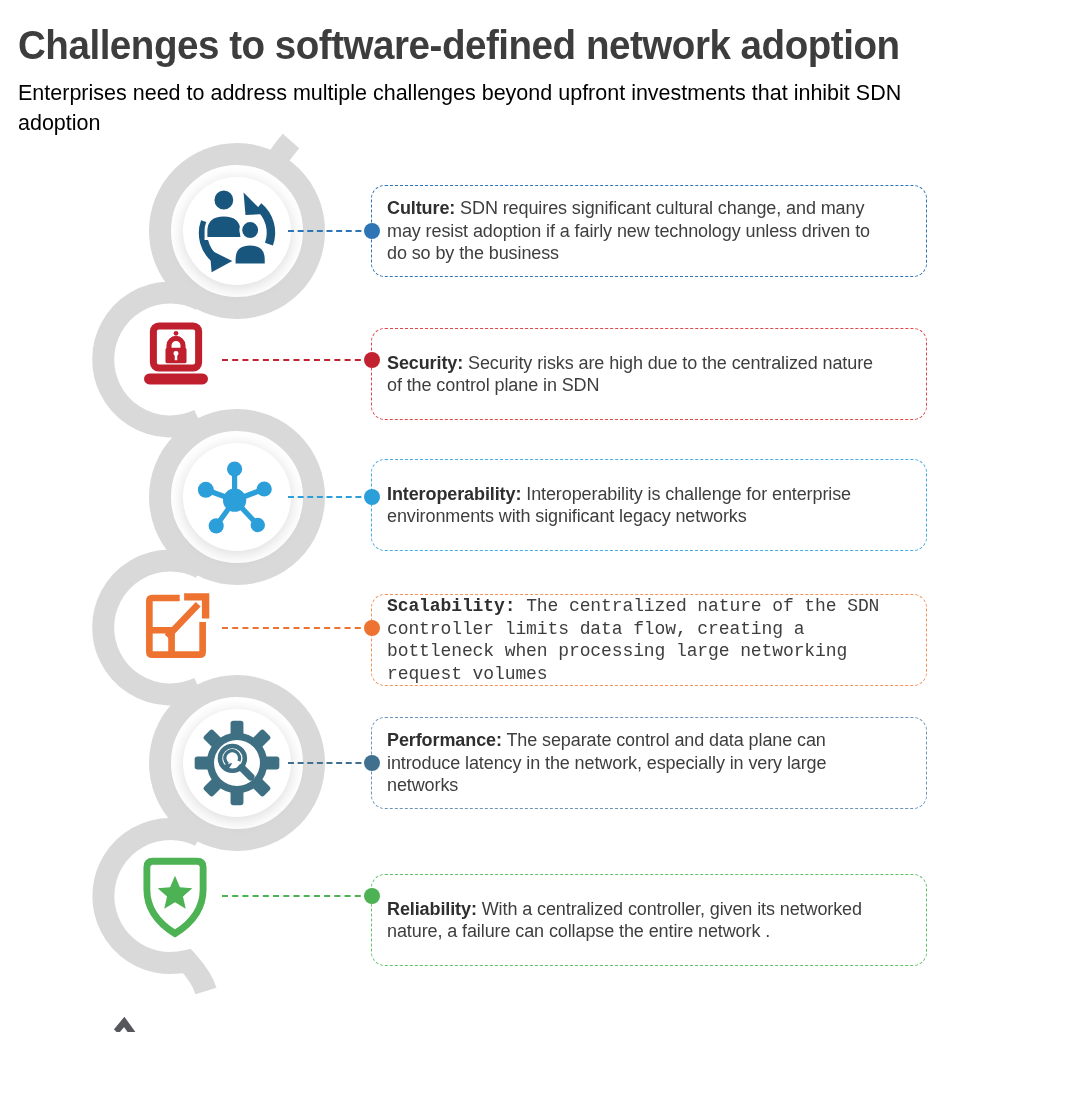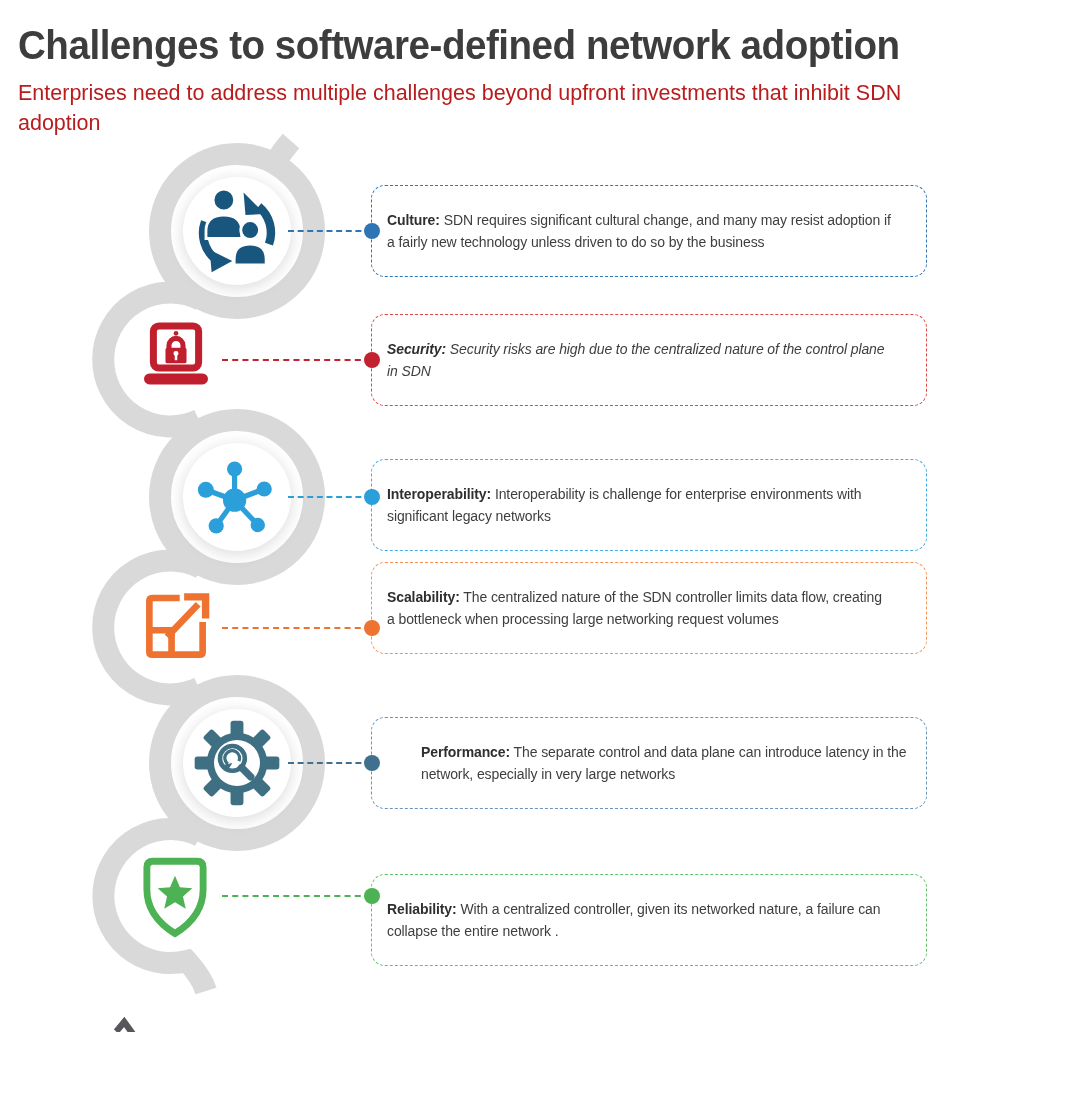--- a/index.html
+++ b/index.html
@@ -9,42 +9,42 @@
     font-family:"Liberation Sans",sans-serif;color:#3e3e3e;padding-left:7px;
   }
   
   .title{
     position:absolute;left:18px;top:22px;white-space:nowrap;
     font-size:41px;font-weight:700;letter-spacing:-0.5px;color:#3d3d3d;
     transform:scaleX(.94);transform-origin:0 0;
   }
   .subtitle{
     position:absolute;left:18px;top:78px;width:945px;
-    font-size:21.5px;line-height:30px;color:#b91c1c;
+    font-size:21.5px;line-height:30px;color:#000000;
   }
   
   .snake-svg{position:absolute;left:0;top:0;z-index:0;}
   
   .disc{
     position:absolute;width:108px;height:108px;border-radius:50%;
     background:#fff;box-shadow:0 3px 16px rgba(0,0,0,.15);z-index:1;
   }
   .icon-wrap{position:absolute;z-index:3;line-height:0;}
   
   .connector{position:absolute;height:0;border-top:2.2px dashed #999;z-index:2;}
   .dot{position:absolute;width:16px;height:16px;border-radius:50%;z-index:4;}
   
   .box{
     position:absolute;left:371px;width:556px;height:92px;box-sizing:border-box;
     border:1.6px dashed #999;border-radius:14px;z-index:3;
     display:flex;align-items:center;background:transparent;
   }
   .box-text{
     padding-left:15px;max-width:505px;
-    font-size:14px;line-height:22.5px;letter-spacing:-0.1px;color:#3e3e3e;
+    font-size:18px;line-height:22.5px;letter-spacing:-0.1px;color:#3e3e3e;
   }
   .box-text b{color:#2f2f2f;font-weight:700;}
   
   .footer{position:absolute;left:95px;top:1012px;height:60px;z-index:3;}
   .mountain{position:absolute;left:0;top:2px;}
   .brand{
     position:absolute;left:42px;top:24px;white-space:nowrap;
     font-size:26.5px;color:#2b70b4;transform:scaleX(.88);transform-origin:0 0;
   }
   .brand sup{font-size:11px;color:#8a8a8a;}
@@ -104,21 +104,21 @@
       <circle cx="50" cy="14.5" r="3" fill="currentColor"></circle>
       <rect x="9" y="66" width="82" height="14" rx="7" fill="currentColor"></rect>
       <path d="M 41,34 V 30 A 9 9 0 0 1 59,30 V 34" fill="none" stroke="currentColor" stroke-width="6.5"></path>
       <rect x="36.5" y="33" width="27" height="20" rx="2.5" fill="currentColor"></rect>
       <circle cx="50" cy="40.5" r="3.2" fill="#fff"></circle>
       <rect x="48.4" y="42" width="3.2" height="7" fill="#fff"></rect>
     </svg>
   </div>
   <div class="connector" style="left: 222px; top: 359px; width: 149px; border-top-color: rgb(194, 34, 47);"></div>
   <div class="dot" style="left: 364px; top: 352px; background-color: rgb(194, 34, 47);"></div>
-  <div class="box" style="top: 314px; border-color: rgb(222, 72, 72); font-style: italic;">
+  <div class="box" style="top: 328px; border-color: rgb(222, 72, 72);">
     <div class="box-text">
       <b>Security:</b>
       <span>Security risks are high due to the centralized nature of the control plane in SDN</span>
     </div>
   </div>
 
   <div class="icon-wrap" style="left: 197px; top: 457px; color: rgb(43, 159, 217);">
     <svg width="80" height="80" viewBox="0 0 100 100">
       <g stroke="currentColor" stroke-width="6.5">
         <line x1="47" y1="54" x2="47" y2="15"></line>
@@ -147,21 +147,21 @@
   <div class="icon-wrap" style="left: 139px; top: 591px; color: rgb(238, 114, 48);">
     <svg width="74" height="74" viewBox="0 0 100 100">
       <path d="M 55,9.5 L 18,9.5 Q 14,9.5 14,13.5 L 14,82 Q 14,86 18,86 L 82,86 Q 86,86 86,82 L 86,42" fill="none" stroke="currentColor" stroke-width="9"></path>
       <path d="M 14,53 H 44 V 86" fill="none" stroke="currentColor" stroke-width="9"></path>
       <line x1="38" y1="62" x2="80" y2="18" stroke="currentColor" stroke-width="9"></line>
       <path d="M 61,8 L 90,8 L 90,37" fill="none" stroke="currentColor" stroke-width="10"></path>
     </svg>
   </div>
   <div class="connector" style="left: 222px; top: 627px; width: 149px; border-top-color: rgb(238, 114, 48);"></div>
   <div class="dot" style="left: 364px; top: 620px; background-color: rgb(238, 114, 48);"></div>
-  <div class="box" style="top: 562px; border-color: rgb(245, 146, 89);">
+  <div class="box" style="top: 594px; border-color: rgb(245, 146, 89); font-family: Liberation Mono, monospace;">
     <div class="box-text">
       <b>Scalability:</b>
       <span>The centralized nature of the SDN controller limits data flow, creating a bottleneck when processing large networking request volumes</span>
     </div>
   </div>
 
   <div class="icon-wrap" style="left: 191px; top: 717px; color: rgb(62, 111, 130);">
     <svg width="92" height="92" viewBox="0 0 100 100">
       <g fill="currentColor">
         <rect x="43" y="4" width="14" height="16" rx="3" transform="rotate(0 50 50)"></rect>
@@ -176,21 +176,21 @@
       <circle cx="50" cy="50" r="33" fill="currentColor"></circle>
       <circle cx="50" cy="50" r="25" fill="#fff"></circle>
       <circle cx="45" cy="45" r="13.5" fill="none" stroke="currentColor" stroke-width="5"></circle>
       <line x1="55" y1="55" x2="65" y2="65" stroke="currentColor" stroke-width="8" stroke-linecap="round"></line>
       <path d="M 40,51 A 8 8 0 1 1 52,48" fill="none" stroke="currentColor" stroke-width="3.5"></path>
       <polygon points="36,52 45,50 40,58" fill="currentColor"></polygon>
     </svg>
   </div>
   <div class="connector" style="left: 288px; top: 762px; width: 83px; border-top-color: rgb(65, 112, 143);"></div>
   <div class="dot" style="left: 364px; top: 755px; background-color: rgb(65, 112, 143);"></div>
-  <div class="box" style="top: 717px; border-color: rgb(108, 148, 185); justify-content: flex-end;">
+  <div class="box" style="top: 717px; border-color: rgb(108, 148, 185);">
     <div class="box-text">
       <b>Performance:</b>
       <span>The separate control and data plane can introduce latency in the network, especially in very large networks</span>
     </div>
   </div>
 
   <div class="icon-wrap" style="left: 137px; top: 855px; color: rgb(76, 178, 84);">
     <svg width="76" height="84" viewBox="0 0 100 110">
       <path d="M 21,8 H 79 Q 87,8 87,16 V 45 Q 87,80 50,103 Q 13,80 13,45 V 16 Q 13,8 21,8 Z" fill="none" stroke="currentColor" stroke-width="9"></path>
       <polygon fill="currentColor" points="50,27 56.5,42.1 72.8,43.6 60.5,54.4 64.1,70.4 50,62 35.9,70.4 39.5,54.4 27.2,43.6 43.5,42.1"></polygon>

